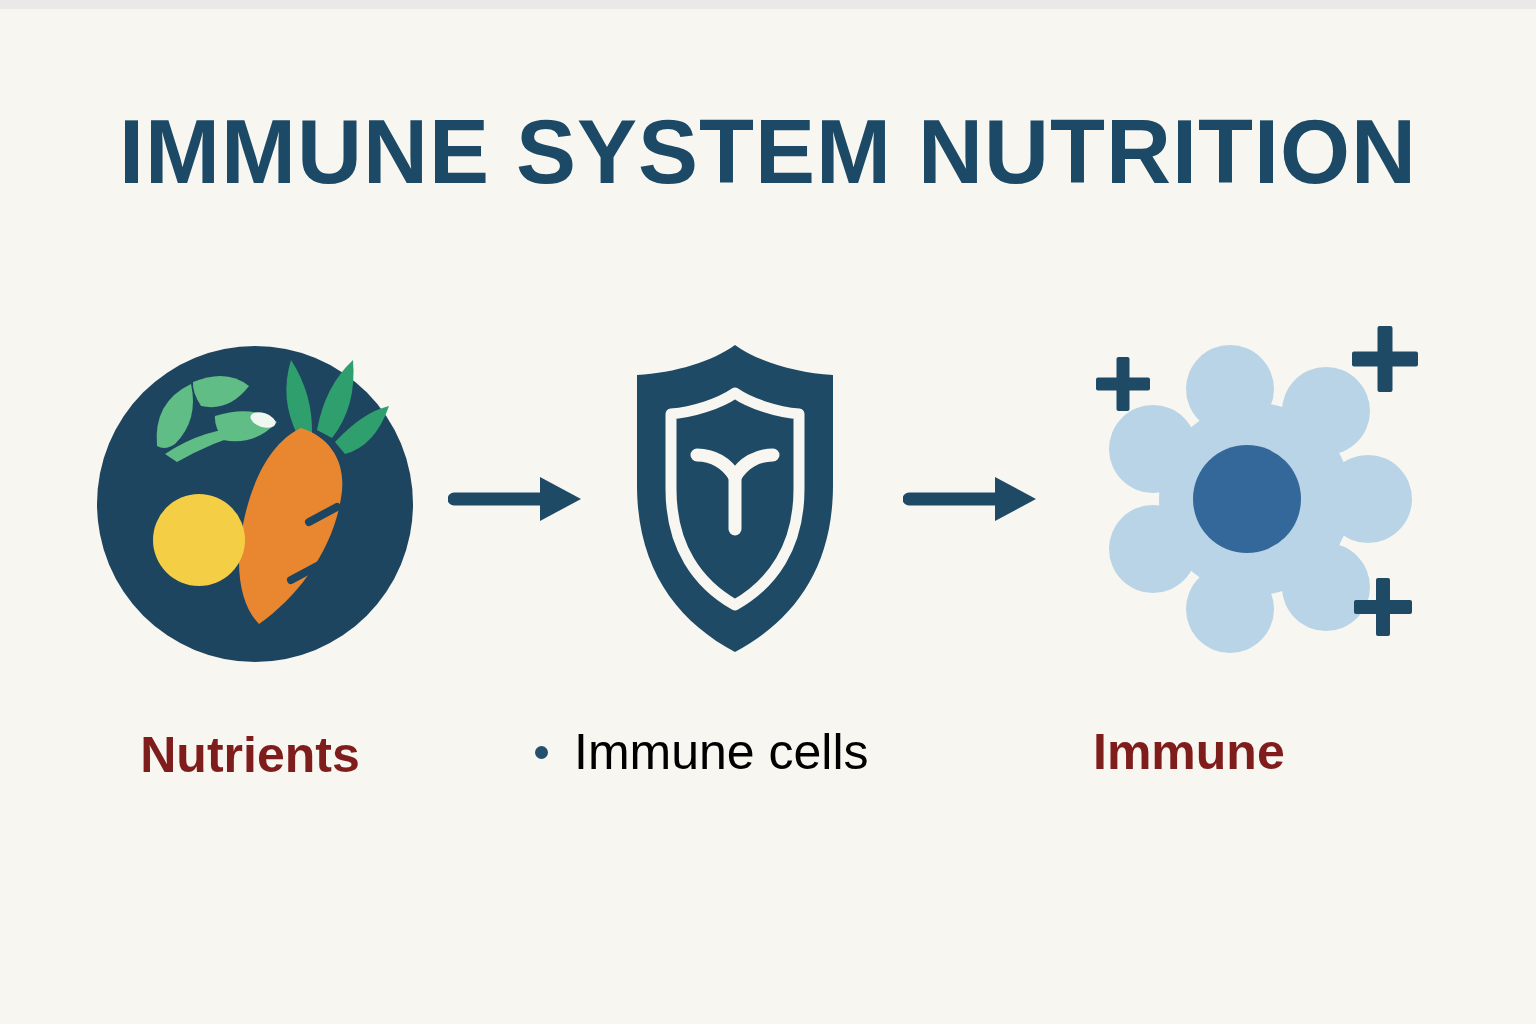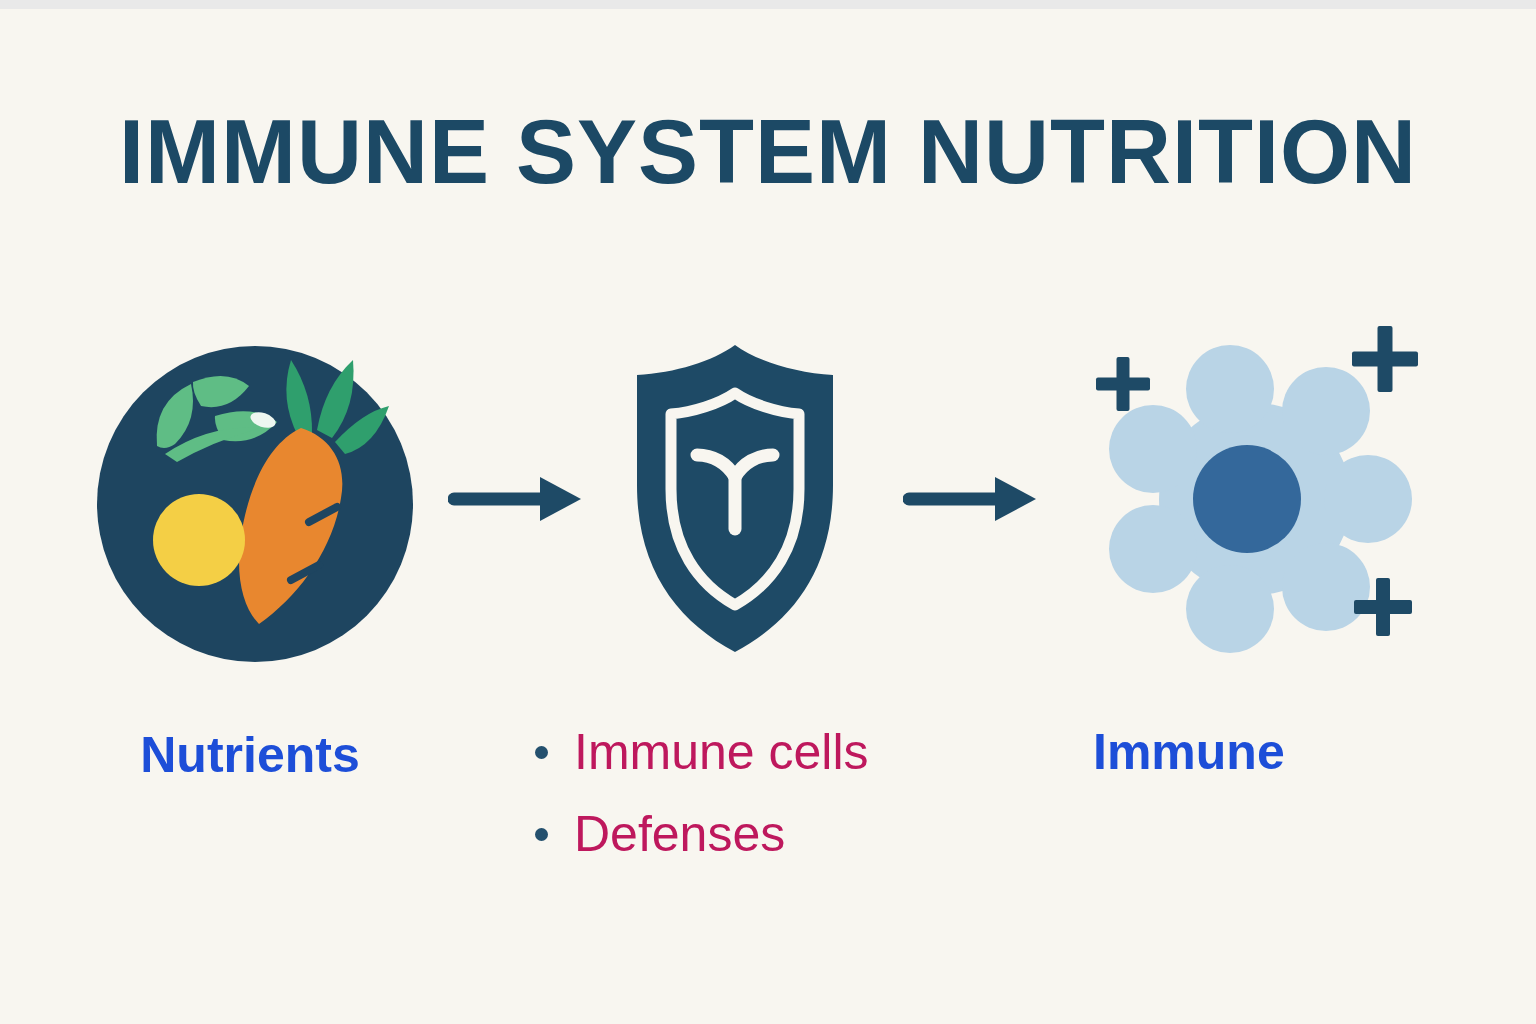--- a/index.html
+++ b/index.html
@@ -30,34 +30,34 @@
   .icon-slot{position:absolute;}
   .slot-nutrients{left:95px;  top:335px;}
   .slot-shield  {left:605px;  top:330px;}
   .slot-cell    {left:1055px; top:295px;}
   .arrow{position:absolute; top:460px;}
   .arrow-1{left:448px;}
   .arrow-2{left:903px;}
 
   .label{
     position:absolute;
-    color:#1d4ed8;
+    color:#7f1d1d;
     font-size:50px;
     font-weight:700;
     line-height:82px;
   }
   .label-nutrients{
     left:75px; top:705px;
     width:350px;
     text-align:center;
   }
   .bullet-list{
     position:absolute;
     left:535px; top:702px;
-    color:#be185d;
+    color:#000000;
     font-size:50px;
     font-weight:500;
     line-height:82px;
   }
   .bullet-row{
     display:flex;
     align-items:center;
   }
   .dot{
     width:13px; height:13px;
@@ -156,23 +156,19 @@
     </svg>
   </div>
 
   <div class="label label-nutrients">Nutrients</div>
 
   <div class="bullet-list">
     <div class="bullet-row">
       <span class="dot"></span>
       <span>Immune cells</span>
     </div>
-    <div class="bullet-row">
-      <span class="dot"></span>
-      <span>Defenses</span>
-    </div>
   </div>
 
   <div class="label label-cell">
     <div>Immune</div>
   </div>
 
 </div>
 
 </body></html>

